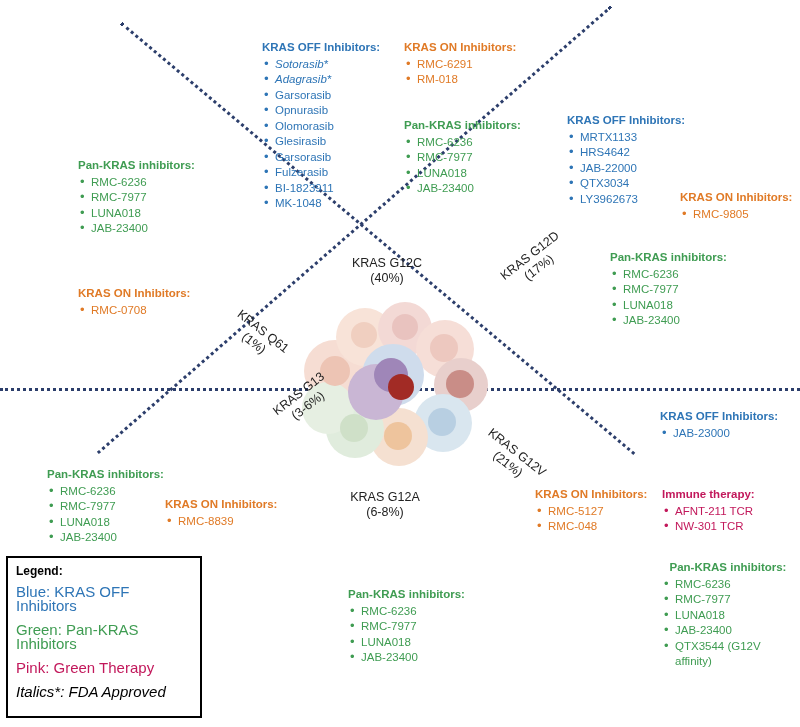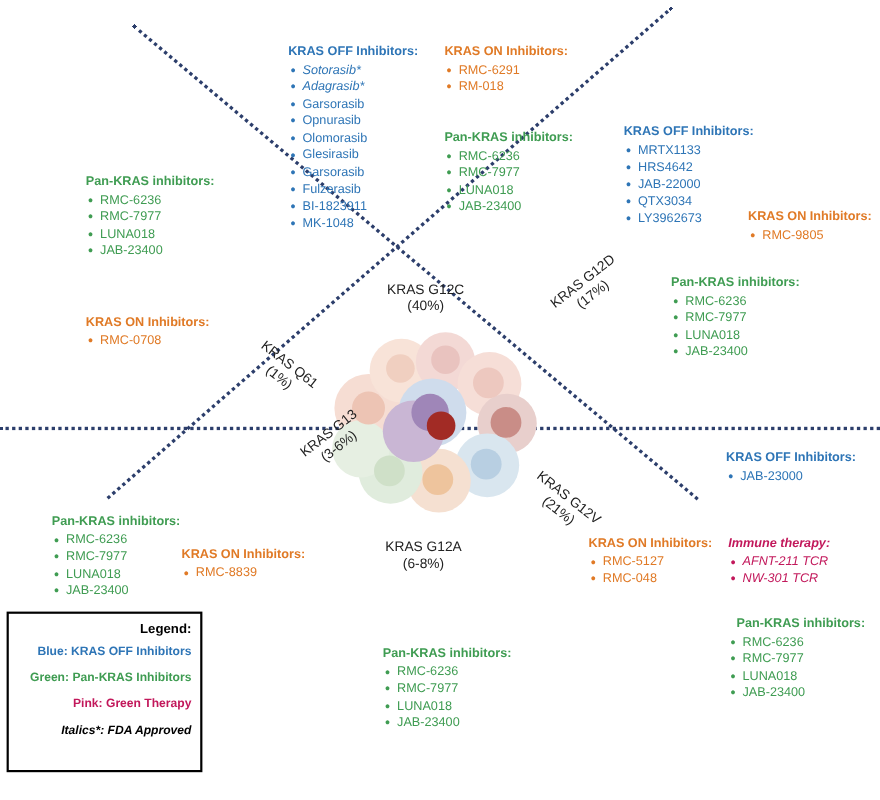--- a/index.html
+++ b/index.html
@@ -72,32 +72,30 @@
     text-align: center;
     white-space: nowrap;
   }
   .mut .pct { display: block; }
 
   
   #legend {
     position: absolute;
     left: 6px;
     top: 556px;
-    width: 178px;
+    width: 196px;
     border: 2px solid #000000;
     background: #ffffff;
-    padding: 6px 8px 24px 8px;
+    padding: 6px 8px 12px 8px;
     box-sizing: border-box;
-    text-align: right;
   }
   #legend .lg-row {
-    font-size: 11px;
+    font-size: 15px;
     line-height: 14px;
     padding: 5px 0;
-    font-weight: bold;
   }
   #legend .lg-title {
     font-weight: bold;
     color: #000;
     font-size: 12px;
     padding-bottom: 2px;
   }
   #legend .lg-ital {
     font-style: italic;
     color: #000;
@@ -288,35 +286,36 @@
   </div>
 
   <div class="block c-orange" style="left:535px; top:487px;">
     <div class="heading">KRAS ON Inhibitors:</div>
     <ul>
       <li>RMC-5127</li>
       <li>RMC-048</li>
     </ul>
   </div>
 
-  <div class="block c-pink" style="left:662px; top:487px;font-style:italic;">
+  <div class="block c-pink" style="left:662px; top:487px;">
     <div class="heading">Immune therapy:</div>
     <ul>
       <li>AFNT-211 TCR</li>
       <li>NW-301 TCR</li>
     </ul>
   </div>
 
   <div class="block c-green" style="left:662px; top:560px; white-space:normal; width:132px;">
     <div class="heading">Pan-KRAS inhibitors:</div>
     <ul>
       <li>RMC-6236</li>
       <li>RMC-7977</li>
       <li>LUNA018</li>
       <li>JAB-23400</li>
+      <li>QTX3544 (G12V affinity)</li>
     </ul>
   </div>
 
   <div class="block c-green" style="left:348px; top:587px;">
     <div class="heading">Pan-KRAS inhibitors:</div>
     <ul>
       <li>RMC-6236</li>
       <li>RMC-7977</li>
       <li>LUNA018</li>
       <li>JAB-23400</li>

